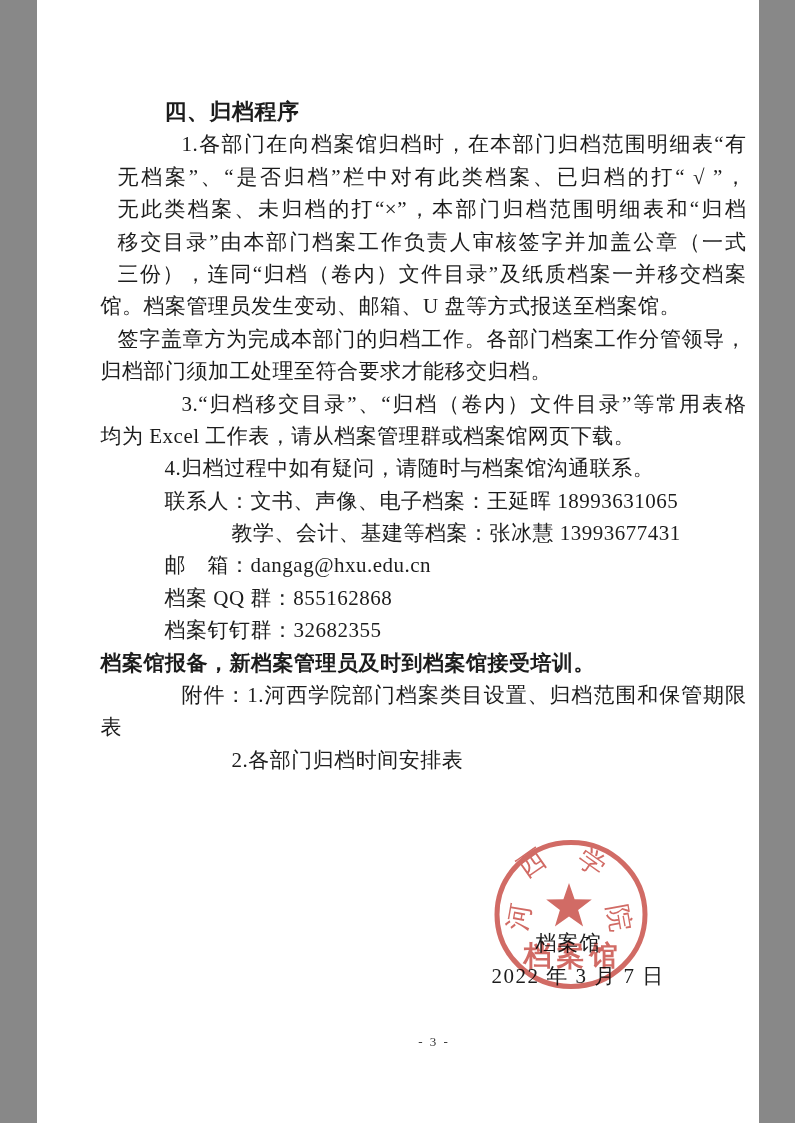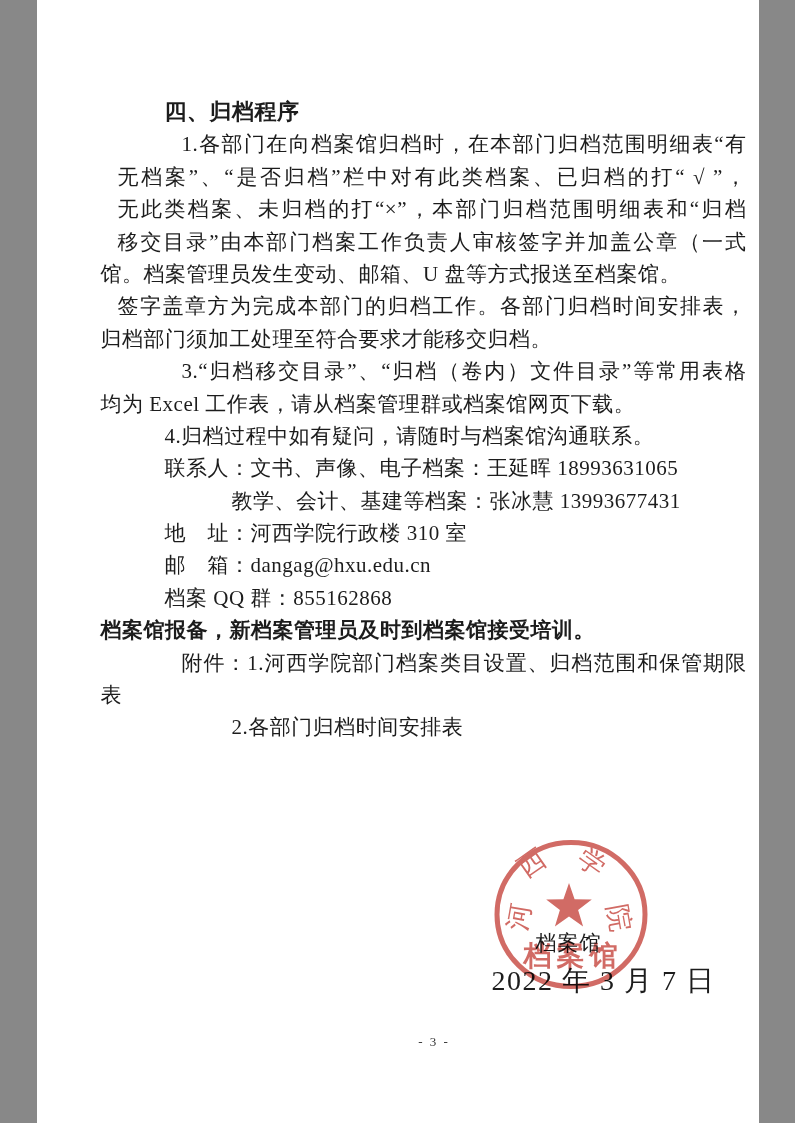--- a/index.html
+++ b/index.html
@@ -32,21 +32,21 @@
   .ind  { text-indent:64px; }
   .ind2 { text-indent:131px; }
   .hei  { font-family:"Liberation Sans", sans-serif; font-weight:700; }
   .heading { font-size:22px; }
   .signature {
     position:absolute; left:499px; top:929px;
     font-size:21px; letter-spacing:1px;
   }
   .dateline {
     position:absolute; left:455px; top:962px;
-    font-size:28px; letter-spacing:1.5px;text-align:center;
+    font-size:21px; letter-spacing:1.5px;text-align:center;
   }
   .pagenum {
     position:absolute; left:0; top:1034px; width:795px;
     text-align:center; font-size:13px; letter-spacing:2px; color:#333;
   }
   .seal {
     position:absolute; left:457px; top:839px;
     width:154px; height:152px;
     opacity:0.88;
     mix-blend-mode:multiply;
@@ -61,35 +61,36 @@
 
 <div class="page">
 
   <div class="textblock">
     <div class="line ind hei heading">四、归档程序</div>
 
     <div class="line ind jl">1.各部门在向档案馆归档时，在本部门归档范围明细表“有</div>
     <div class="line jl">无档案”、“是否归档”栏中对有此类档案、已归档的打“ √ ”，</div>
     <div class="line jl">无此类档案、未归档的打“×”，本部门归档范围明细表和“归档</div>
     <div class="line jl">移交目录”由本部门档案工作负责人审核签字并加盖公章（一式</div>
+    <div class="line jl">三份），连同“归档（卷内）文件目录”及纸质档案一并移交档案</div>
     <div class="line">馆。档案管理员发生变动、邮箱、U 盘等方式报送至档案馆。</div>
 
-    <div class="line jl">签字盖章方为完成本部门的归档工作。各部门归档时间安排表，</div>
+    <div class="line jl">签字盖章方为完成本部门的归档工作。各部门档案工作分管领导，</div>
     <div class="line">归档部门须加工处理至符合要求才能移交归档。</div>
 
     <div class="line ind jl">3.“归档移交目录”、“归档（卷内）文件目录”等常用表格</div>
     <div class="line">均为 Excel 工作表，请从档案管理群或档案馆网页下载。</div>
 
     <div class="line ind">4.归档过程中如有疑问，请随时与档案馆沟通联系。</div>
 
     <div class="line ind">联系人：文书、声像、电子档案：王延晖  18993631065</div>
     <div class="line ind2">教学、会计、基建等档案：张冰慧 13993677431</div>
-    <div class="line ind">地　址：河西学院行政楼 310 室</div>
     <div class="line ind">邮　箱：dangag@hxu.edu.cn</div>
     <div class="line ind">档案 QQ 群：855162868</div>
+    <div class="line ind">档案钉钉群：32682355</div>
 
     <div class="line hei">档案馆报备，新档案管理员及时到档案馆接受培训。</div>
 
     <div class="line ind jl">附件：1.河西学院部门档案类目设置、归档范围和保管期限</div>
     <div class="line">表</div>
     <div class="line ind2">2.各部门归档时间安排表</div>
   </div>
 
   <div class="signature">档案馆</div>
   <div class="dateline">2022 年 3 月 7 日</div>

